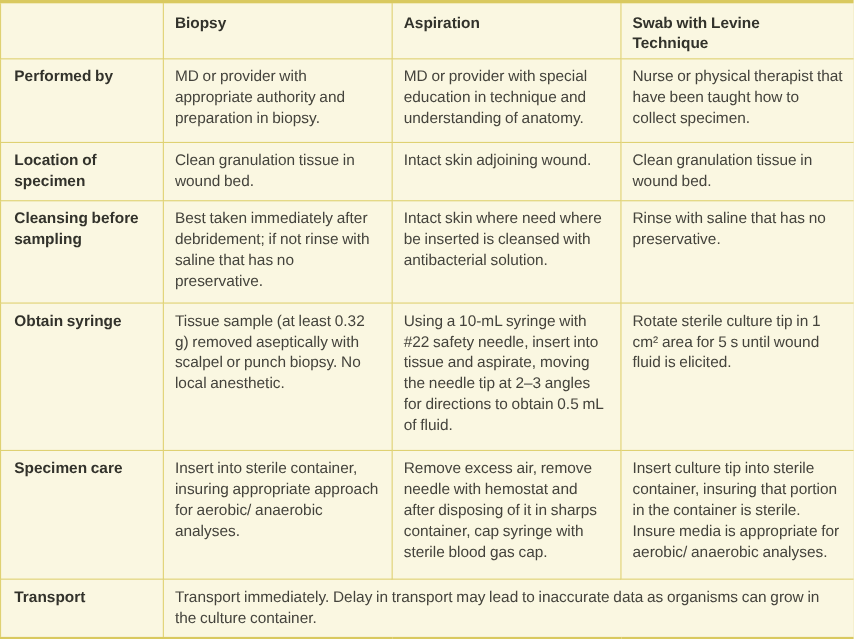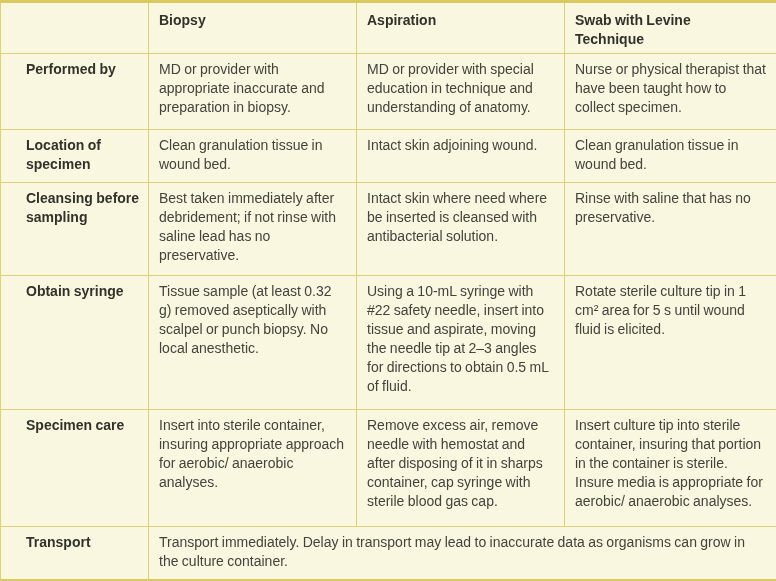--- a/index.html
+++ b/index.html
@@ -37,21 +37,21 @@
     padding: 6px 9px 4px 10px;
     color: #44433c;
     word-spacing: -0.5px;
     overflow: hidden;
   }
   th { 
     font-weight: bold;
     color: #32322b;
   }
   th.col-head { padding-top: 8px; padding-right: 26px; }
-  th.row-label { padding-left: 25px; padding-right: 6px; }
+  th.row-label { padding-left: 12px; padding-right: 6px; }
   tr.r-header  { height: 46px; }
   tr.r0 { height: 71px; }
   tr.r1 { height: 42px; }
   tr.r2 { height: 86px; }
   tr.r3 { height: 44px; }
   tr.r4 { height: 125px; }
   tr.r5 { height: 110px; }
   tr.r6 { height: 46px; }
 </style>
 </head>
@@ -69,33 +69,33 @@
       <tr class="r-header">
         <th class="col-head"></th>
         <th class="col-head">Biopsy</th>
         <th class="col-head">Aspiration</th>
         <th class="col-head">Swab with Levine Technique</th>
       </tr>
     </thead>
     <tbody>
       <tr class="r0">
         <th class="row-label">Performed by</th>
-        <td>MD or provider with appropriate inaccurate and preparation in biopsy.</td>
+        <td>MD or provider with appropriate authority and preparation in biopsy.</td>
         <td>MD or provider with special education in technique and understanding of anatomy.</td>
         <td>Nurse or physical therapist that have been taught how to collect specimen.</td>
       </tr>
       <tr class="r1">
         <th class="row-label">Location of specimen</th>
         <td>Clean granulation tissue in wound bed.</td>
         <td>Intact skin adjoining wound.</td>
         <td>Clean granulation tissue in wound bed.</td>
       </tr>
       <tr class="r2">
         <th class="row-label">Cleansing before sampling</th>
-        <td>Best taken immediately after debridement; if not rinse with saline lead has no preservative.</td>
+        <td>Best taken immediately after debridement; if not rinse with saline that has no preservative.</td>
         <td>Intact skin where need where be inserted is cleansed with antibacterial solution.</td>
         <td>Rinse with saline that has no preservative.</td>
       </tr>
       <tr class="r4">
         <th class="row-label">Obtain syringe</th>
         <td>Tissue sample (at least 0.32 g) removed aseptically with scalpel or punch biopsy. No local anesthetic.</td>
         <td>Using a 10-mL syringe with #22 safety needle, insert into tissue and aspirate, moving the needle tip at 2–3 angles for directions to obtain 0.5 mL of fluid.</td>
         <td>Rotate sterile culture tip in 1 cm² area for 5 s until wound fluid is elicited.</td>
       </tr>
       <tr class="r5">

